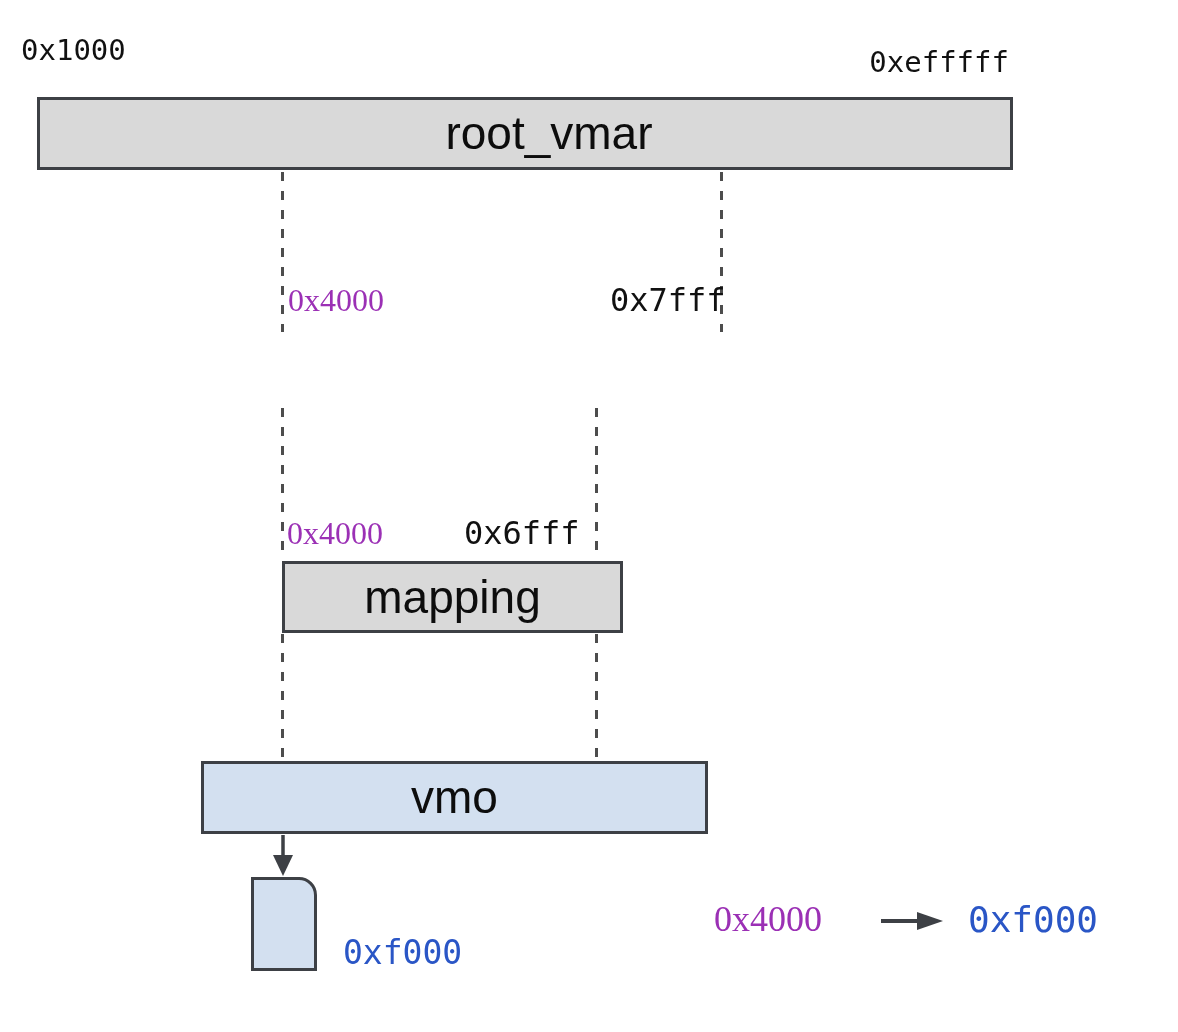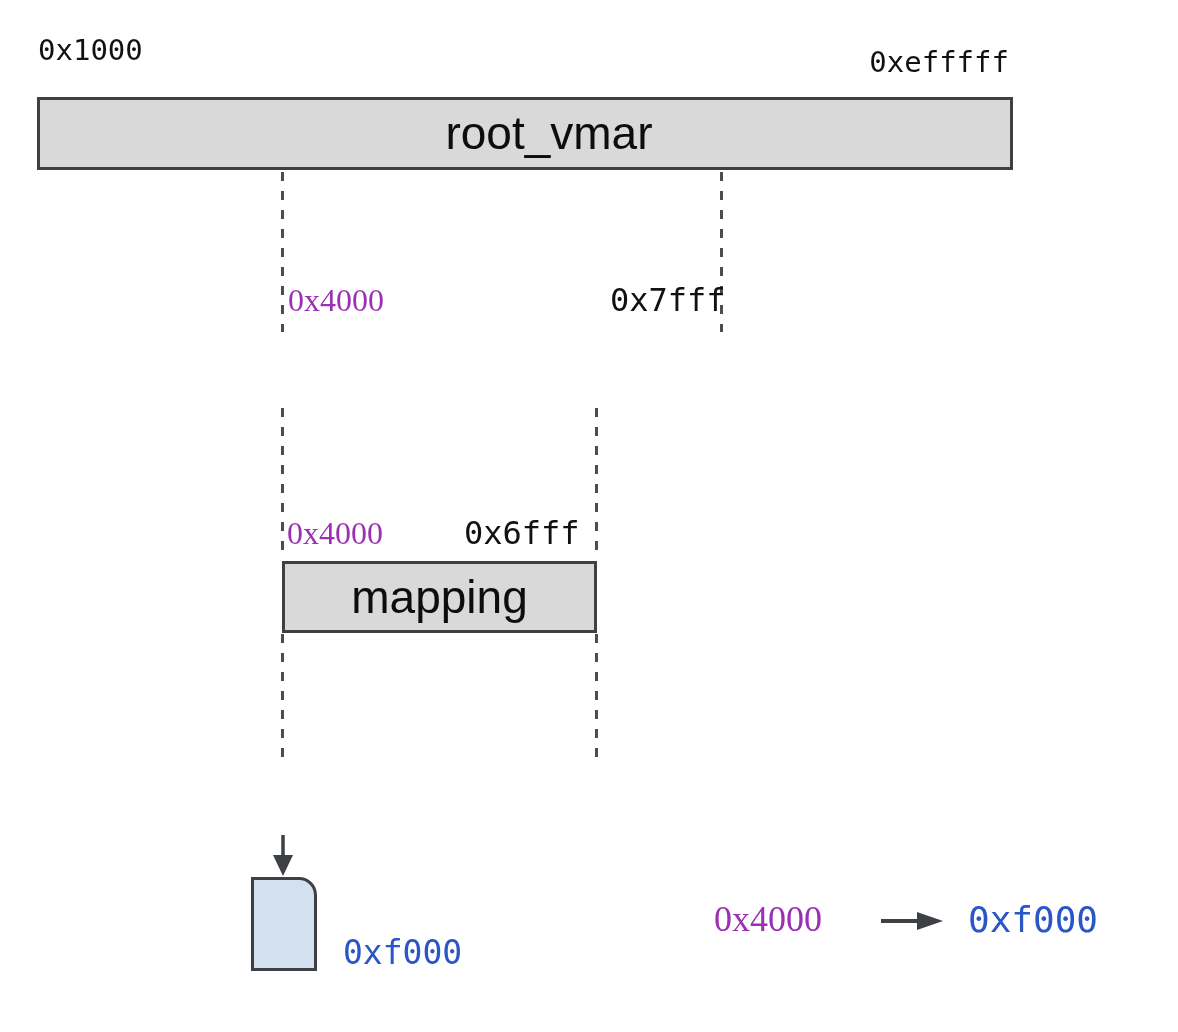--- a/index.html
+++ b/index.html
@@ -57,47 +57,50 @@
   }
   .page-addr{font-size:33px;}
   .legend-label{font-size:36px;}
   svg{display:block;}
 </style>
 </head>
 <body>
 
 <div class="canvas">
 
-  <div class="pos mono addr-top" style="left:38px;top:35px;text-align:right;">0x1000</div>
+  <div class="pos mono addr-top" style="left:21px;top:35px;text-align:right;">0x1000</div>
   <div class="pos mono addr-top" style="right:169px;top:35px;margin-top:12px;">0xefffff</div>
 
   <div class="region" style="left:37px;top:97px;width:976px;height:73px;padding-left:48px;">
     <span class="region-label">root_vmar</span>
   </div>
 
   <div class="vdash" style="left:281px;top:172px;height:160px;"></div>
   <div class="vdash" style="left:720px;top:172px;height:160px;"></div>
 
   <div class="pos mono range-label purple" style="left:288px;top:284px;">0x4000</div>
   <div class="pos mono range-label" style="left:610px;top:284px;text-align:center;">0x7fff</div>
 
 
   <div class="vdash" style="left:281px;top:408px;height:152px;"></div>
   <div class="vdash" style="left:595px;top:408px;height:152px;"></div>
 
   <div class="pos mono range-label purple" style="left:287px;top:517px;">0x4000</div>
   <div class="pos mono range-label" style="left:464px;top:517px;">0x6fff</div>
 
-  <div class="region" style="left:282px;top:561px;width:315px;height:72px;">
+  <div class="region" style="left:282px;top:561px;width:341px;height:72px;">
     <span class="region-label">mapping</span>
   </div>
 
   <div class="vdash" style="left:281px;top:634px;height:127px;"></div>
   <div class="vdash" style="left:595px;top:634px;height:127px;"></div>
 
+  <div class="region blue-fill" style="left:201px;top:761px;width:507px;height:73px;">
+    <span class="region-label">vmo</span>
+  </div>
 
   <svg class="pos" style="left:268px;top:835px;" width="30" height="42" viewBox="0 0 30 42">
     <line x1="15" y1="0" x2="15" y2="22" stroke="#3d4045" stroke-width="3.5"></line>
     <polygon points="5,20 25,20 15,41" fill="#3d4045"></polygon>
   </svg>
 
   <div class="page-box" style="left:251px;top:877px;width:66px;height:94px;"></div>
   <div class="pos mono page-addr blue" style="left:343px;top:936px;">0xf000</div>
 
   <div class="pos mono legend-label purple" style="left:714px;top:901px;">0x4000</div>

